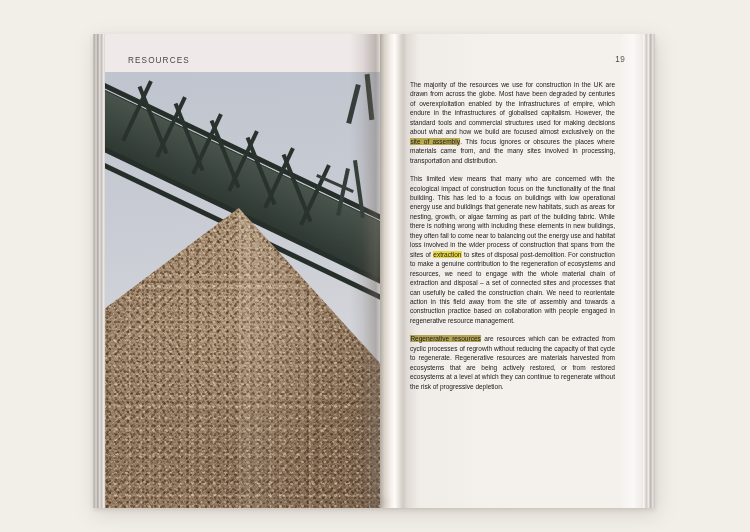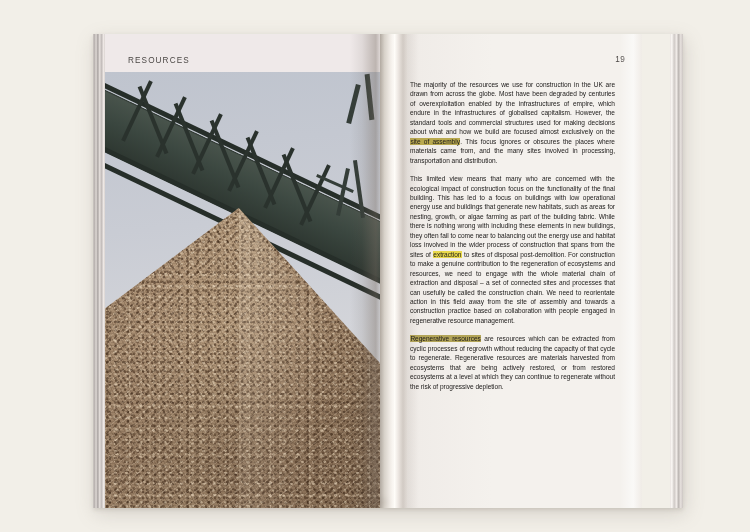--- a/index.html
+++ b/index.html
@@ -23,21 +23,20 @@
 
   
   #book {
     position: absolute;
     left: 93px;
     top: 34px;
     width: 562px;
     height: 474px;
     box-shadow: 2px 6px 18px rgba(120,110,100,.22),
                 0 2px 4px rgba(120,110,100,.18);
-    padding-left: 28px;
   }
 
   
   .edge-left {
     position: absolute;
     left: 0; top: 0;
     width: 12px; height: 100%;
     background: linear-gradient(90deg,
       #cdc7c4 0%, #b9b3b0 12%, #ded8d5 26%,
       #a9a3a1 40%, #e4dedb 55%, #c2bcba 72%,

